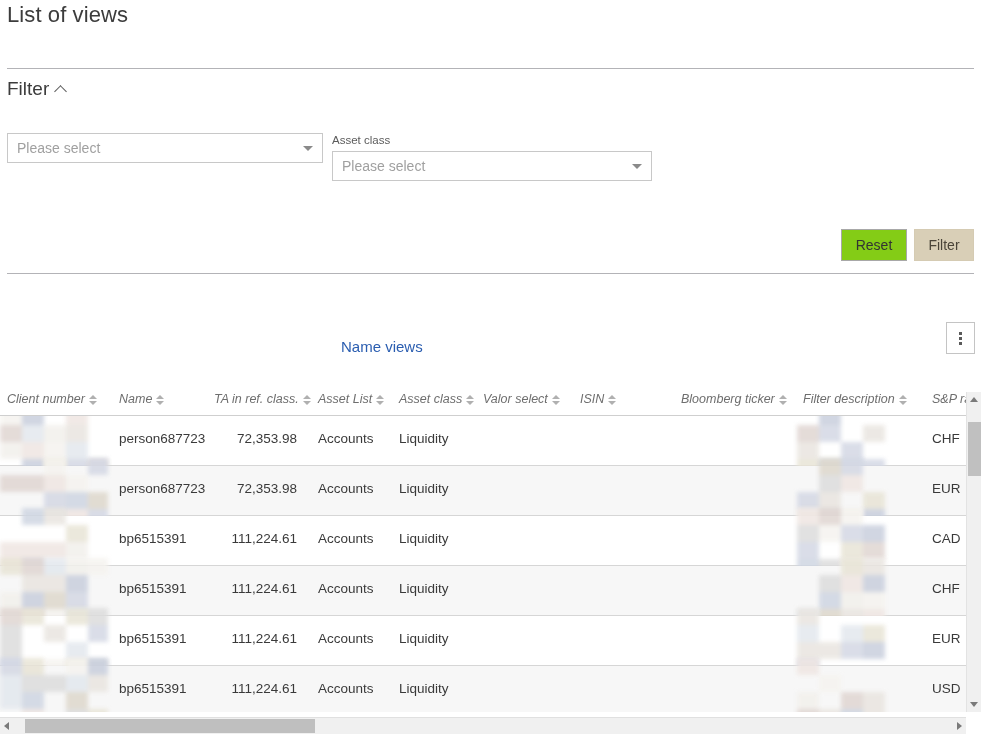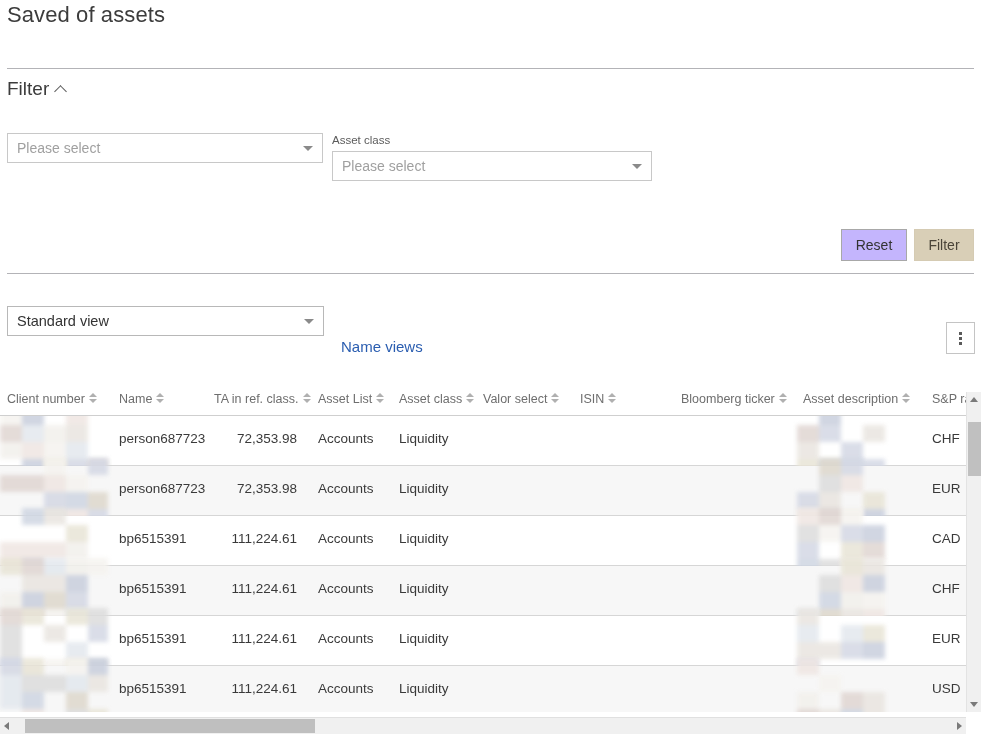--- a/index.html
+++ b/index.html
@@ -77,21 +77,21 @@
   }
 
   
   .btn {
     position: absolute; height: 32px;
     display: flex; align-items: center; justify-content: center;
     font-size: 14px; cursor: pointer; user-select: none;
   }
   .btn-reset {
     left: 841px; top: 229px; width: 66px;
-    border: 1px solid #a8a8a8; background: #c4b5fd; color: #333;
+    border: 1px solid #a8a8a8; background: #84cc16; color: #333;
   }
   .btn-filter {
     left: 914px; top: 229px; width: 60px;
     border: 1px solid #d5cbb3; background: #d9cfb7; color: #4a4438;
   }
 
   
   .kebab {
     position: absolute; left: 946px; top: 322px;
     width: 29px; height: 32px;
@@ -107,21 +107,21 @@
     width: 981px; height: 350px;
   }
   .thead {
     position: relative; height: 24px; width: 981px;
     border-bottom: 1px solid #cfcfcf;
   }
   .th {
     position: absolute; top: 0;
     font-size: 12.5px; color: #6e6e6e;
     white-space: nowrap; cursor: pointer;
-    display: flex; align-items: flex-start; gap: 4px;
+    display: flex; align-items: center; gap: 4px; font-style: italic;
   }
   .sort-ic {
     display: inline-flex; flex-direction: column;
     justify-content: center; gap: 2px; margin-top: 1px;
   }
   .sort-ic .up, .sort-ic .dn {
     width: 0; height: 0;
     border-left: 4px solid transparent;
     border-right: 4px solid transparent;
   }
@@ -193,21 +193,21 @@
   .table-bottom-line {
     position: absolute; left: 0; bottom: 24px;
     width: 966px; height: 1px; background: #e0e0e0;
   }
 </style>
 </head>
 <body>
 
 <div class="page">
 
-  <div class="page-title">Saved of assets</div>
+  <div class="page-title">List of views</div>
 
   <div class="divider d1"></div>
 
   <div class="filter-head">
     <span class="label">Filter</span>
     <span class="chev-up"></span>
   </div>
 
   <div class="field portfolio">
     <div class="select-box placeholder">
@@ -223,24 +223,20 @@
       <span class="caret"></span>
     </div>
   </div>
 
   <div class="btn btn-reset">Reset</div>
   <div class="btn btn-filter">Filter</div>
 
   <div class="divider d2"></div>
 
   <div class="field savedviews">
-    <div class="select-box value">
-      <span>Standard view</span>
-      <span class="caret"></span>
-    </div>
   </div>
 
   <div class="edit-views">Name views</div>
 
   <div class="kebab">
     <i></i>
     <i></i>
     <i></i>
   </div>
 
@@ -296,21 +292,21 @@
           </span>
         </div>
         <div class="th" style="left: 681px;">
           <span>Bloomberg ticker</span>
           <span class="sort-ic">
             <span class="up"></span>
             <span class="dn"></span>
           </span>
         </div>
         <div class="th" style="left: 803px;">
-          <span>Asset description</span>
+          <span>Filter description</span>
           <span class="sort-ic">
             <span class="up"></span>
             <span class="dn"></span>
           </span>
         </div>
         <div class="th" style="left: 932px;">
           <span>S&amp;P ratin</span>
         </div>
       </div>
     <div class="tbody" id="tbody">

